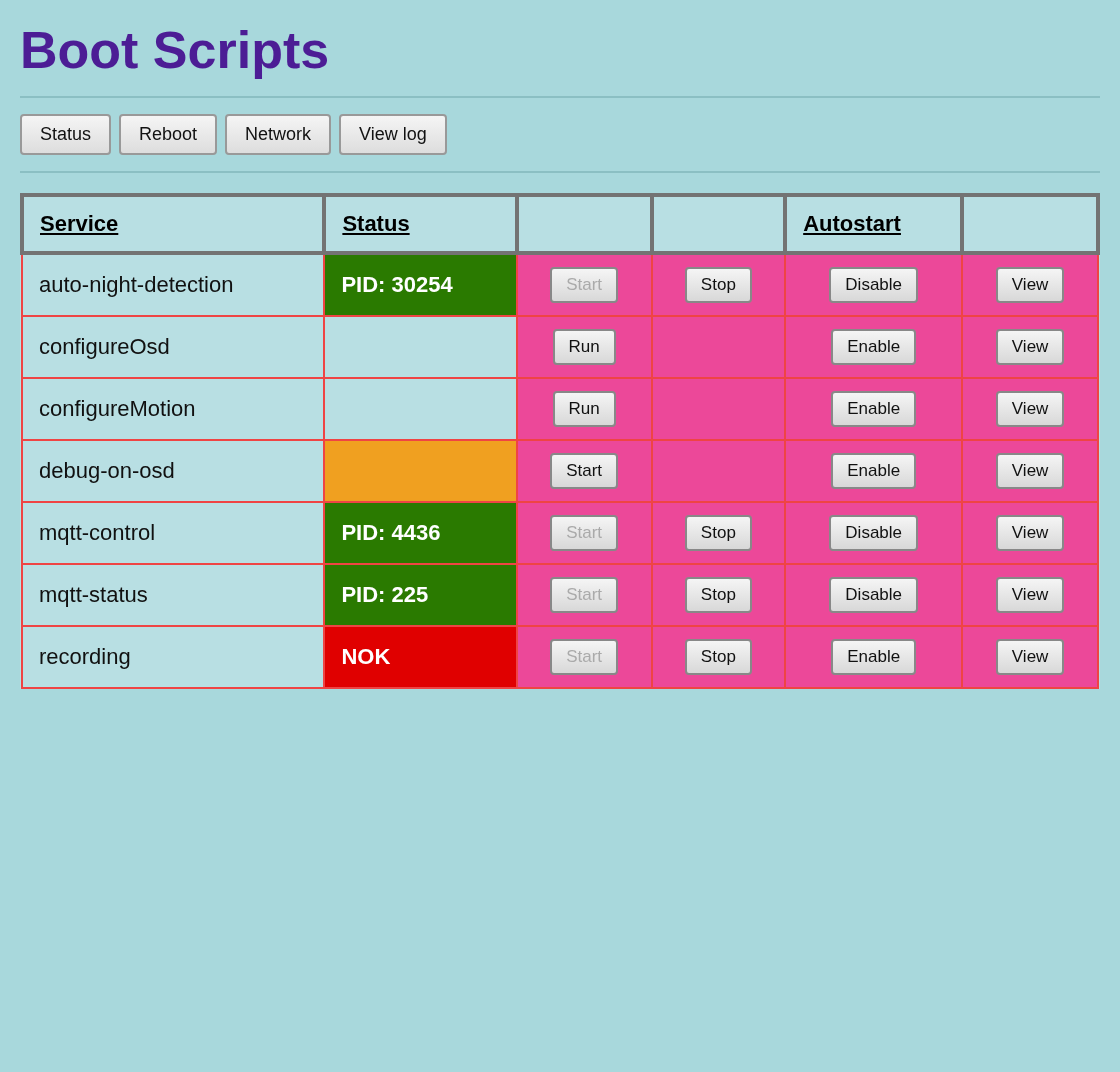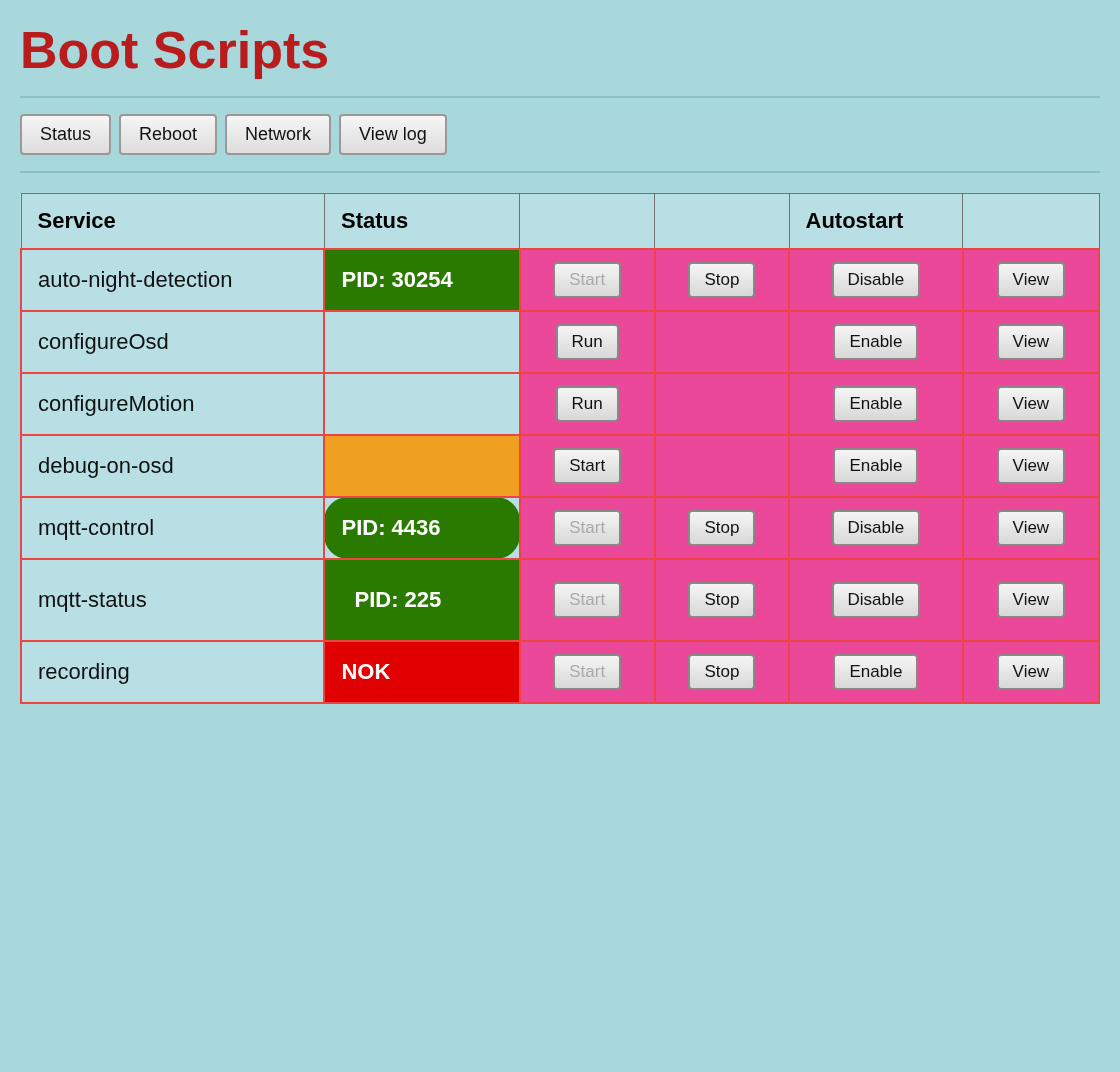--- a/index.html
+++ b/index.html
@@ -4,21 +4,21 @@
   <style>
     * { box-sizing: border-box; margin: 0; padding: 0; }
     body {
       background-color: #a8d8dc;
       font-family: Arial, sans-serif;
       padding: 20px;
     }
     h1 {
       font-size: 52px;
       font-weight: 900;
-      color: #b91c1c;
+      color: #4c1d95;
       margin-bottom: 16px;
     }
     .divider {
       border: none;
       border-top: 2px solid #8bbfc3;
       margin-bottom: 16px;
     }
     .nav-bar {
       display: flex;
       gap: 8px;
@@ -38,25 +38,26 @@
       border-top: 2px solid #8bbfc3;
       margin-bottom: 20px;
     }
     table {
       width: 100%;
       border-collapse: collapse;
       background-color: #b8dfe3;
     }
     th {
       background-color: #b8dfe3;
-      border: 1px solid #737373;
+      border: 4px solid #737373;
       padding: 14px 16px;
       font-size: 22px;
       font-weight: 900;
       text-align: left;
+      text-decoration: underline;
     }
     td {
       border: 2px solid #ef4444;
       padding: 12px 16px;
       font-size: 22px;
       vertical-align: middle;
     }
     .service-name {
       font-size: 22px;
       color: #111;
@@ -165,31 +166,31 @@
         <td class="status-orange" style="padding: 0px;">
           <div style="padding: 14px 16px;"></div>
         </td>
         <td class="btn-cell"><button class="action-btn">Start</button></td>
         <td class="btn-cell"></td>
         <td class="btn-cell"><button class="action-btn">Enable</button></td>
         <td class="btn-cell"><button class="action-btn">View</button></td>
       </tr>
       <tr>
         <td class="service-name">mqtt-control</td>
-        <td class="status-green" style="padding: 0px; border-radius: 24px;">
+        <td class="status-green" style="padding: 0px;">
           <div style="padding: 14px 16px;">PID: 4436</div>
         </td>
         <td class="btn-cell"><button class="action-btn dimmed" disabled="">Start</button></td>
         <td class="btn-cell"><button class="action-btn">Stop</button></td>
         <td class="btn-cell"><button class="action-btn">Disable</button></td>
         <td class="btn-cell"><button class="action-btn">View</button></td>
       </tr>
       <tr>
         <td class="service-name">mqtt-status</td>
-        <td class="status-green" style="padding: 13px;">
+        <td class="status-green" style="padding: 0px;">
           <div style="padding: 14px 16px;">PID: 225</div>
         </td>
         <td class="btn-cell"><button class="action-btn dimmed" disabled="">Start</button></td>
         <td class="btn-cell"><button class="action-btn">Stop</button></td>
         <td class="btn-cell"><button class="action-btn">Disable</button></td>
         <td class="btn-cell"><button class="action-btn">View</button></td>
       </tr>
       <tr>
         <td class="service-name">recording</td>
         <td class="status-red" style="padding: 0px; margin-top: 14px;">

